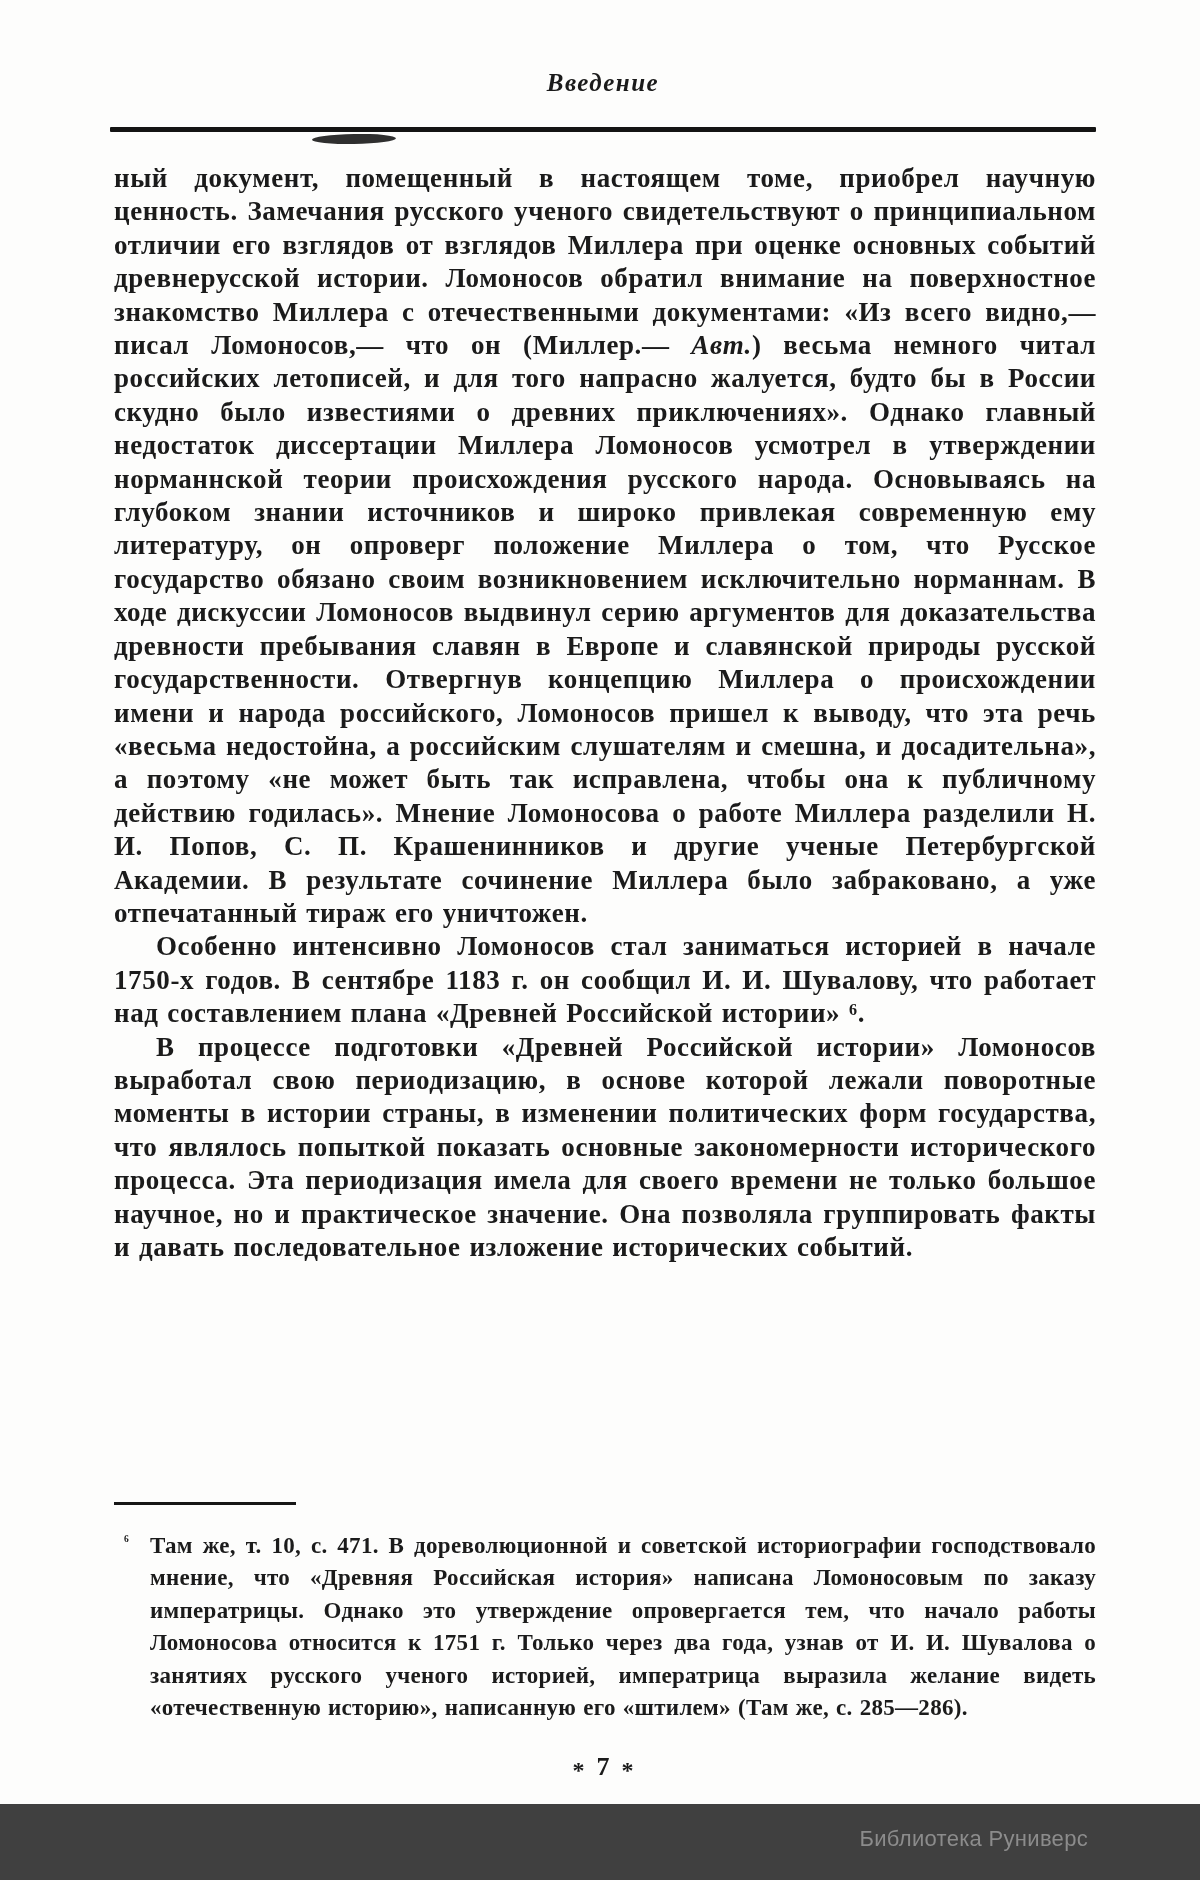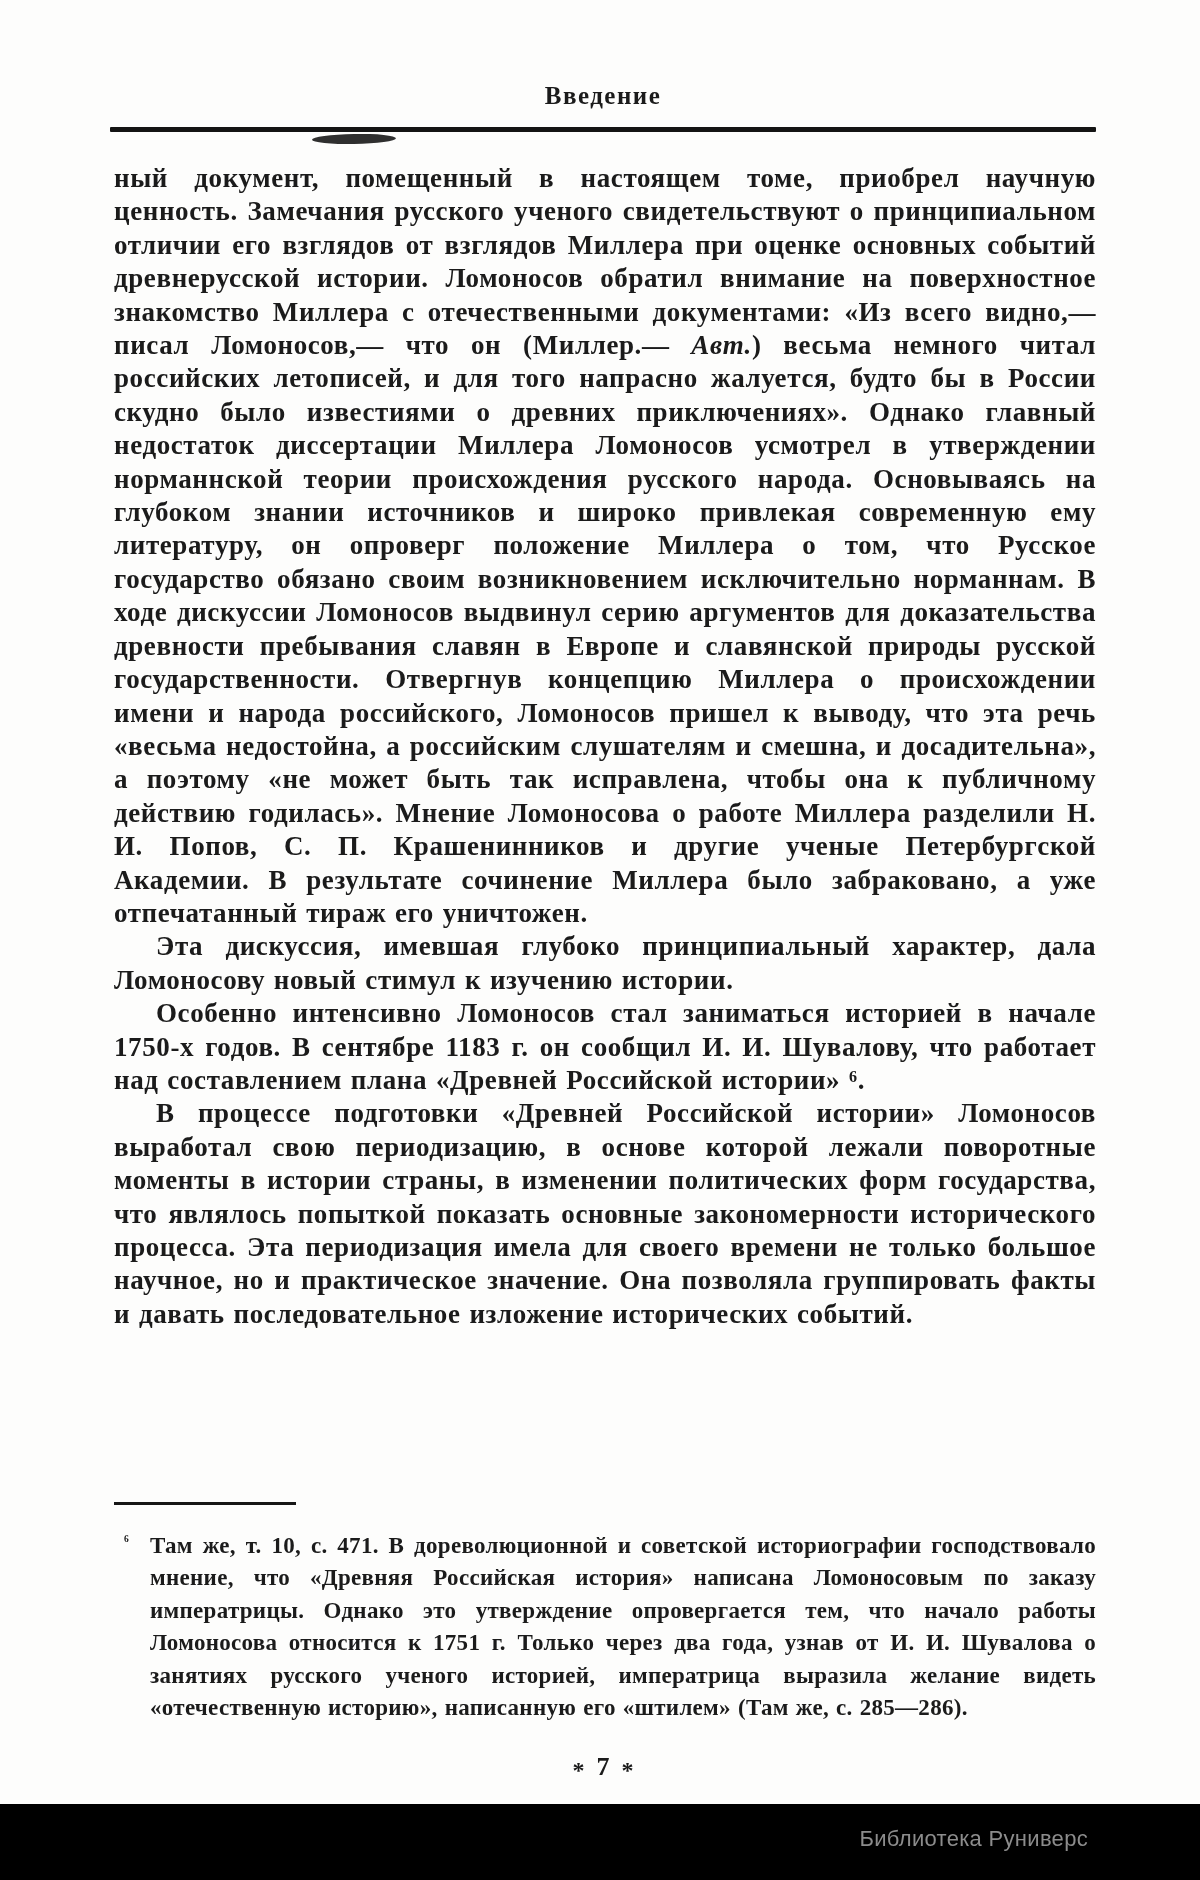--- a/index.html
+++ b/index.html
@@ -11,25 +11,26 @@
     position: relative;
     width: 1200px;
     height: 1880px;
     background: #fdfdfc;
     overflow: hidden;
     font-family: "Liberation Serif", "DejaVu Serif", serif;
     color: #1b1b1b;
   }
   .running-head {
     position: absolute;
-    top: 82px;
+    top: 69px;
     left: 110px;
     width: 986px;
     text-align: center;
     font-size: 25px;
+    font-style: italic;
     font-weight: bold;
     letter-spacing: 1.5px;
   }
   .head-rule {
     position: absolute;
     top: 127px;
     left: 110px;
     width: 986px;
     height: 5px;
     background: #141414;
@@ -108,21 +109,21 @@
     top: 3px;
     margin: 0 12px;
     font-size: 24px;
   }
   .watermark-band {
     position: absolute;
     left: 0;
     top: 1804px;
     width: 1200px;
     height: 76px;
-    background: #000000;
+    background: #404040;
   }
   .watermark {
     position: absolute;
     top: 22px;
     right: 112px;
     font-family: "Liberation Sans", "DejaVu Sans", sans-serif;
     font-size: 22px;
     font-weight: normal;
     color: #8c8c8c;
     letter-spacing: 0.3px;
@@ -133,21 +134,20 @@
 
 <div class="page">
 
   <div class="running-head">Введение</div>
 
   <div class="head-rule"></div>
   <div class="ink-smudge"></div>
 
   <div class="body-text">
     <p><span>ный документ, помещенный в настоящем томе, приобрел научную ценность. Замечания русского ученого свидетельствуют о принципиальном отличии его взглядов от взглядов Миллера при оценке основных событий древнерусской истории. Ломоносов обратил внимание на поверхностное знакомство Миллера с отечественными документами: «Из всего видно,— писал Ломоносов,— что он (Миллер.— </span><em>Авт.</em><span>) весьма немного читал российских летописей, и для того напрасно жалуется, будто бы в России скудно было известиями о древних приключениях». Однако главный недостаток диссертации Миллера Ломоносов усмотрел в утверждении норманнской теории происхождения русского народа. Основываясь на глубоком знании источников и широко привлекая современную ему литературу, он опроверг положение Миллера о том, что Русское государство обязано своим возникновением исключительно норманнам. В ходе дискуссии Ломоносов выдвинул серию аргументов для доказательства древности пребывания славян в Европе и славянской природы русской государственности. Отвергнув концепцию Миллера о происхождении имени и народа российского, Ломоносов пришел к выводу, что эта речь «весьма недостойна, а российским слушателям и смешна, и досадительна», а поэтому «не может быть так исправлена, чтобы она к публичному действию годилась». Мнение Ломоносова о работе Миллера разделили Н. И. Попов, С. П. Крашенинников и другие ученые Петербургской Академии. В результате сочинение Миллера было забраковано, а уже отпечатанный тираж его уничтожен.</span></p>
-    <p class="indent">Эта дискуссия, имевшая глубоко принципиальный характер, дала Ломоносову новый стимул к изучению истории.</p>
     <p class="indent">Особенно интенсивно Ломоносов стал заниматься историей в начале 1750-х годов. В сентябре 1183 г. он сообщил И. И. Шувалову, что работает над составлением плана «Древней Российской истории» ⁶.</p>
     <p class="indent">В процессе подготовки «Древней Российской истории» Ломоносов выработал свою периодизацию, в основе которой лежали поворотные моменты в истории страны, в изменении политических форм государства, что являлось попыткой показать основные закономерности исторического процесса. Эта периодизация имела для своего времени не только большое научное, но и практическое значение. Она позволяла группировать факты и давать последовательное изложение исторических событий.</p>
   </div>
 
   <div class="footnote-rule"></div>
 
   <div class="footnote">
     <span class="fn-marker">⁶</span>
     <span>Там же, т. 10, с. 471. В дореволюционной и советской историографии господствовало мнение, что «Древняя Российская история» написана Ломоносовым по заказу императрицы. Однако это утверждение опровергается тем, что начало работы Ломоносова относится к 1751 г. Только через два года, узнав от И. И. Шувалова о занятиях русского ученого историей, императрица выразила желание видеть «отечественную историю», написанную его «штилем» (Там же, с. 285—286).</span>
   </div>

